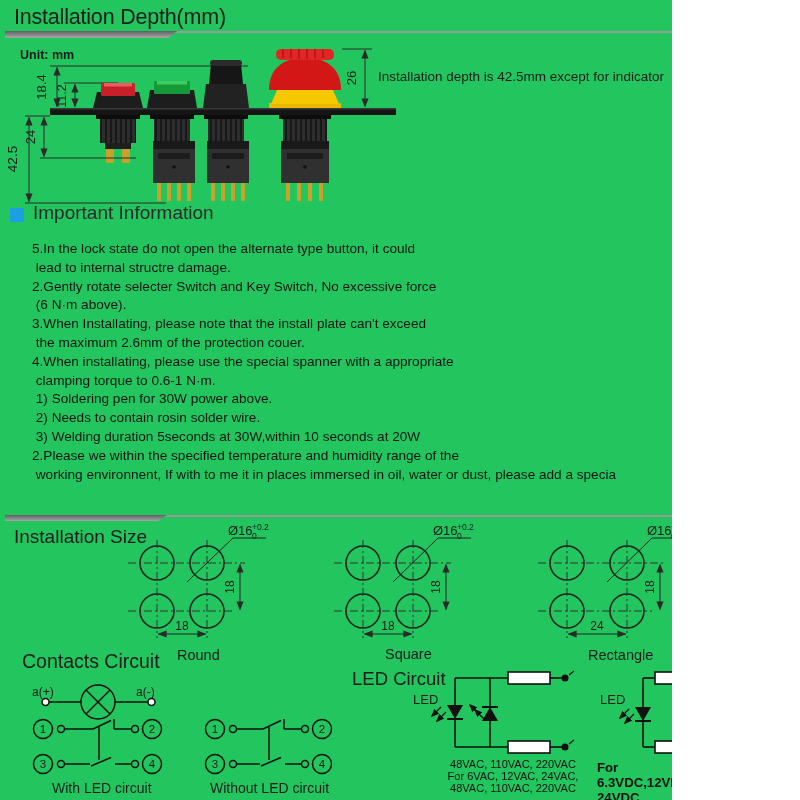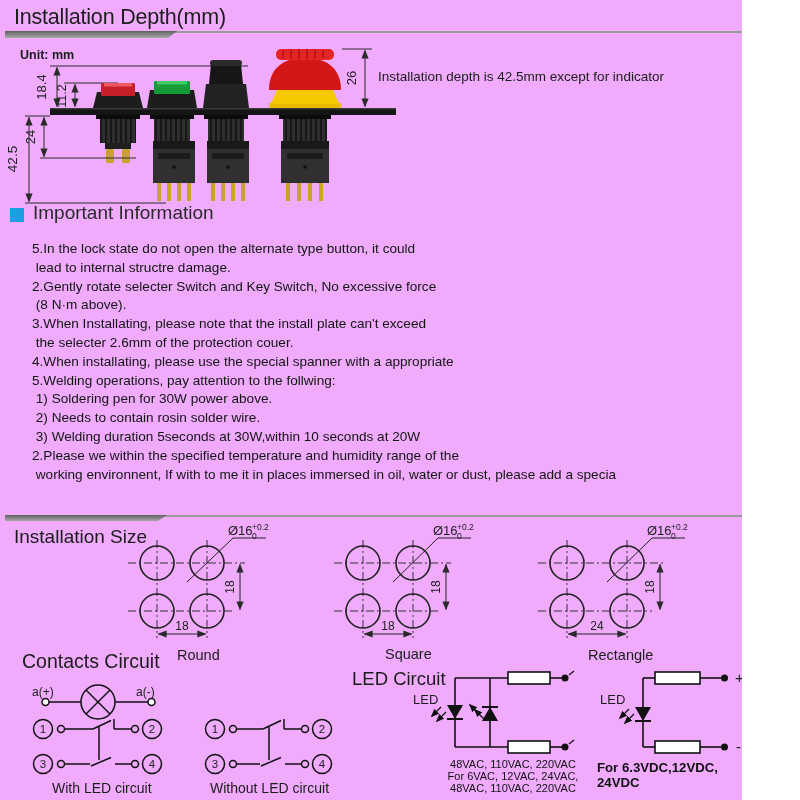--- a/index.html
+++ b/index.html
@@ -1,16 +1,16 @@
 <!DOCTYPE html>
 <html style="--accent: #1b9fe0; --line: #2a2a2a; --red_btn: #c8202a; --green_btn: #159a38; --estop_red: #d31717; --estop_yellow: #f6c800; --pin_gold: #c9a22b; --plate: #151515;"><head>
 <meta charset="utf-8">
 <style>
   html,body{margin:0;padding:0;background:#fff;}
-  #page{position:relative;width:742px;height:800px;background:#f0abfc;overflow:hidden;
+  #page{position:relative;width:672px;height:800px;background:#22c55e;overflow:hidden;
         font-family:"Liberation Sans",sans-serif;color:#1c1c1c;}
   .abs{position:absolute;}
   #main-title{left:14px;top:5px;font-size:21.5px;letter-spacing:-0.2px;color:#1d1d1d;}
   .divider-thin{position:absolute;height:2px;background:#9a9a9a;}
   .divider-thick{position:absolute;background:linear-gradient(to bottom,#606060,#a8a8a8);
         clip-path:polygon(0 0,100% 0,calc(100% - 9px) 100%,0 100%);}
   #info-heading-row{left:10px;top:202px;display:flex;align-items:flex-start;}
   #info-bullet{width:14px;height:14px;background:var(--accent,#1b9fe0);margin-top:6px;}
   #info-heading{margin-left:9px;font-size:19px;color:#2a2a2a;}
   #info-list{left:32px;top:240px;font-size:13.6px;line-height:18.8px;color:#141414;}
@@ -143,25 +143,25 @@
   </svg>
 
   <div id="info-heading-row" class="abs">
     <div id="info-bullet"></div>
     <div id="info-heading">Important Information</div>
   </div>
   <div id="info-list" class="abs">
       <div class="info-line">5.In the lock state do not open the alternate type button, it could</div>
       <div class="info-line"> lead to internal structre damage.</div>
       <div class="info-line">2.Gently rotate selecter Switch and Key Switch, No excessive force</div>
-      <div class="info-line"> (8 N·m above).</div>
+      <div class="info-line"> (6 N·m above).</div>
       <div class="info-line">3.When Installating, please note that the install plate can't exceed</div>
-      <div class="info-line"> the selecter 2.6mm of the protection couer.</div>
+      <div class="info-line"> the maximum 2.6mm of the protection couer.</div>
       <div class="info-line">4.When installating, please use the special spanner with a appropriate</div>
-      <div class="info-line">5.Welding operations, pay attention to the follwing:</div>
+      <div class="info-line"> clamping torque to 0.6-1 N·m.</div>
       <div class="info-line"> 1) Soldering pen for 30W power above.</div>
       <div class="info-line"> 2) Needs to contain rosin solder wire.</div>
       <div class="info-line"> 3) Welding duration 5seconds at 30W,within 10 seconds at 20W</div>
       <div class="info-line">2.Please we within the specified temperature and humidity range of the</div>
       <div class="info-line"> working environnent, If with to me it in places immersed in oil, water or dust, please add a specia</div>
     </div>
 
   <div class="divider-thin" style="left:5px;top:515px;width:775px;"></div>
   <div class="divider-thick" style="left:5px;top:515px;width:162px;height:6px;"></div>
 

